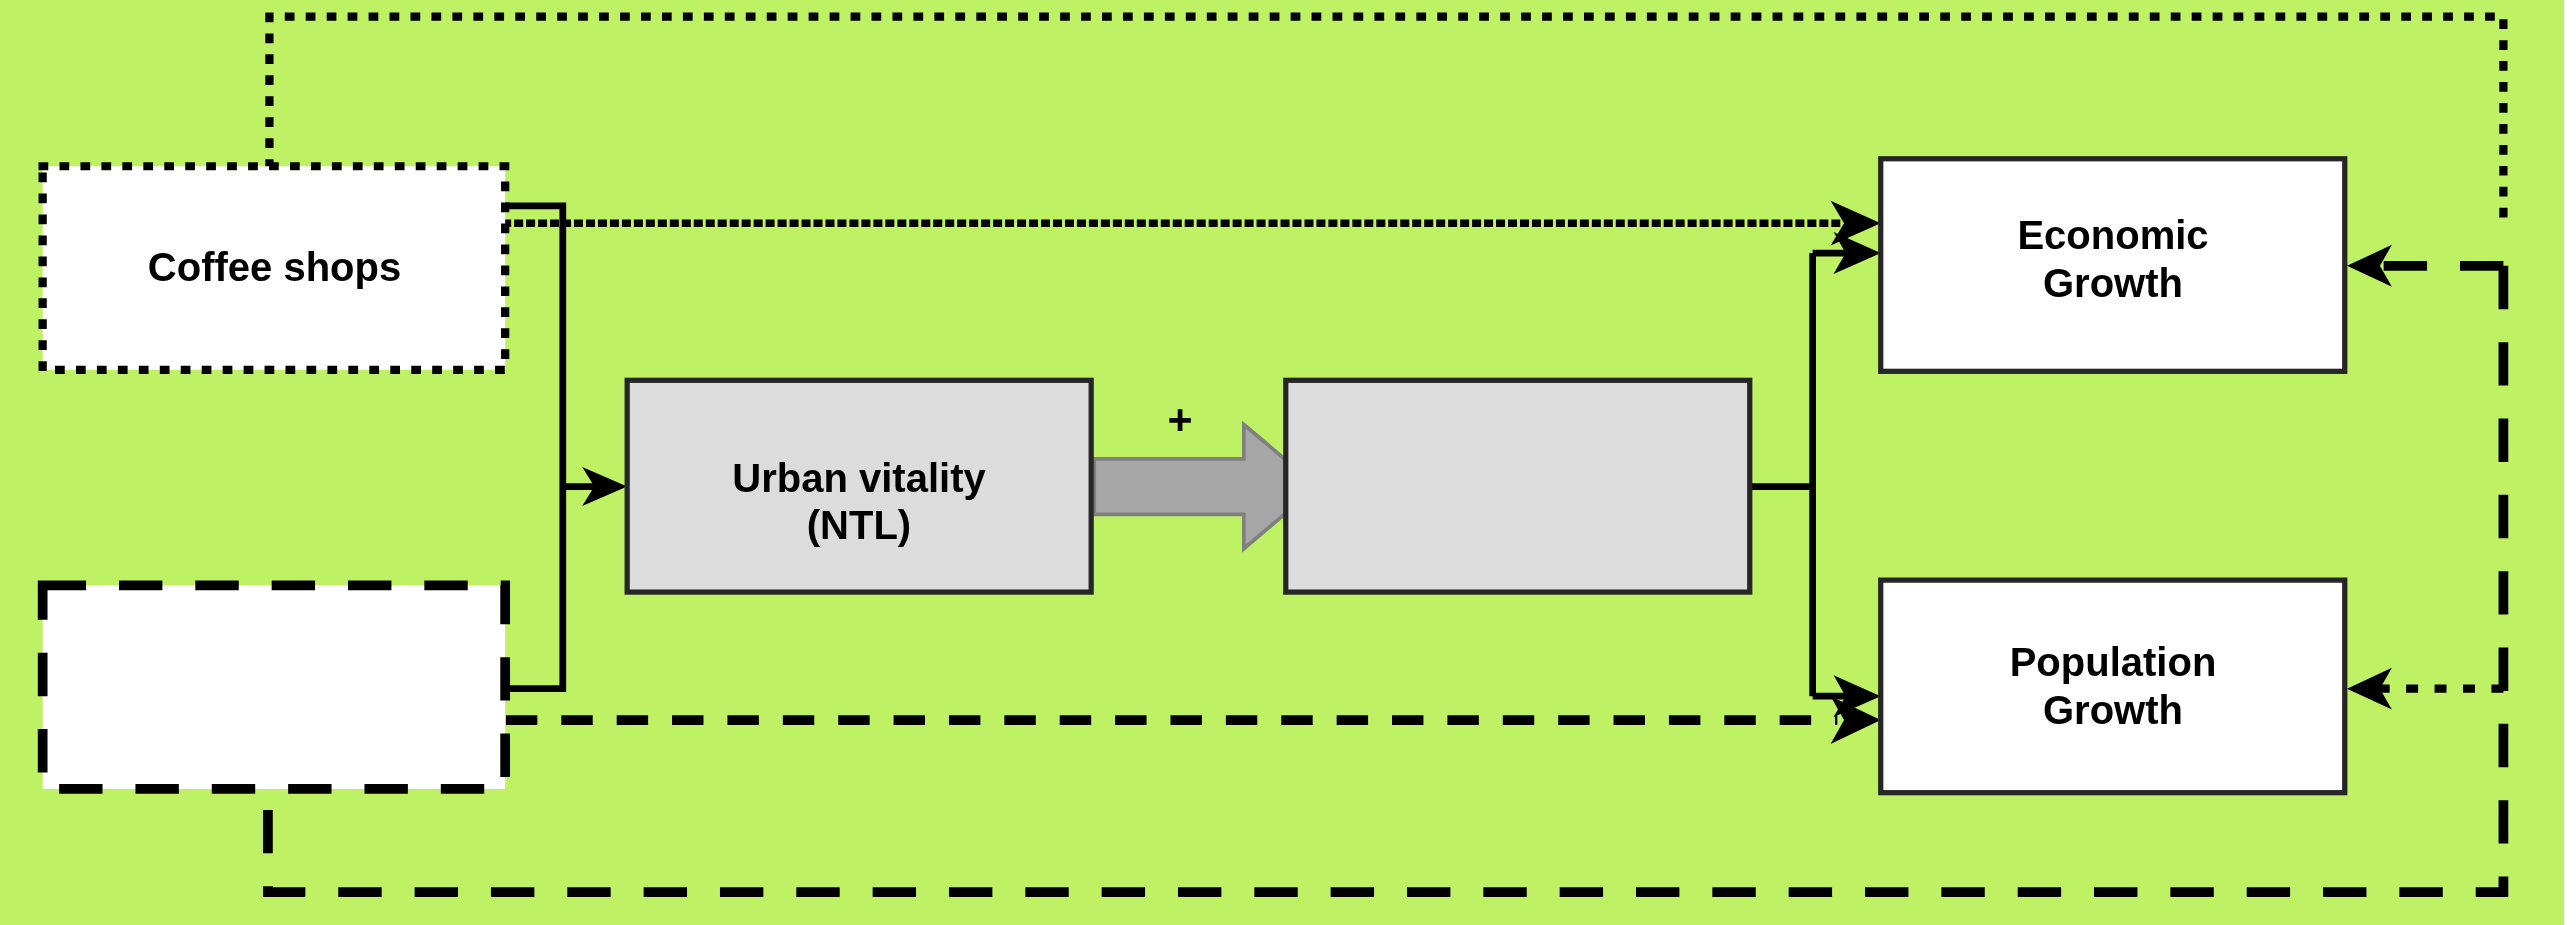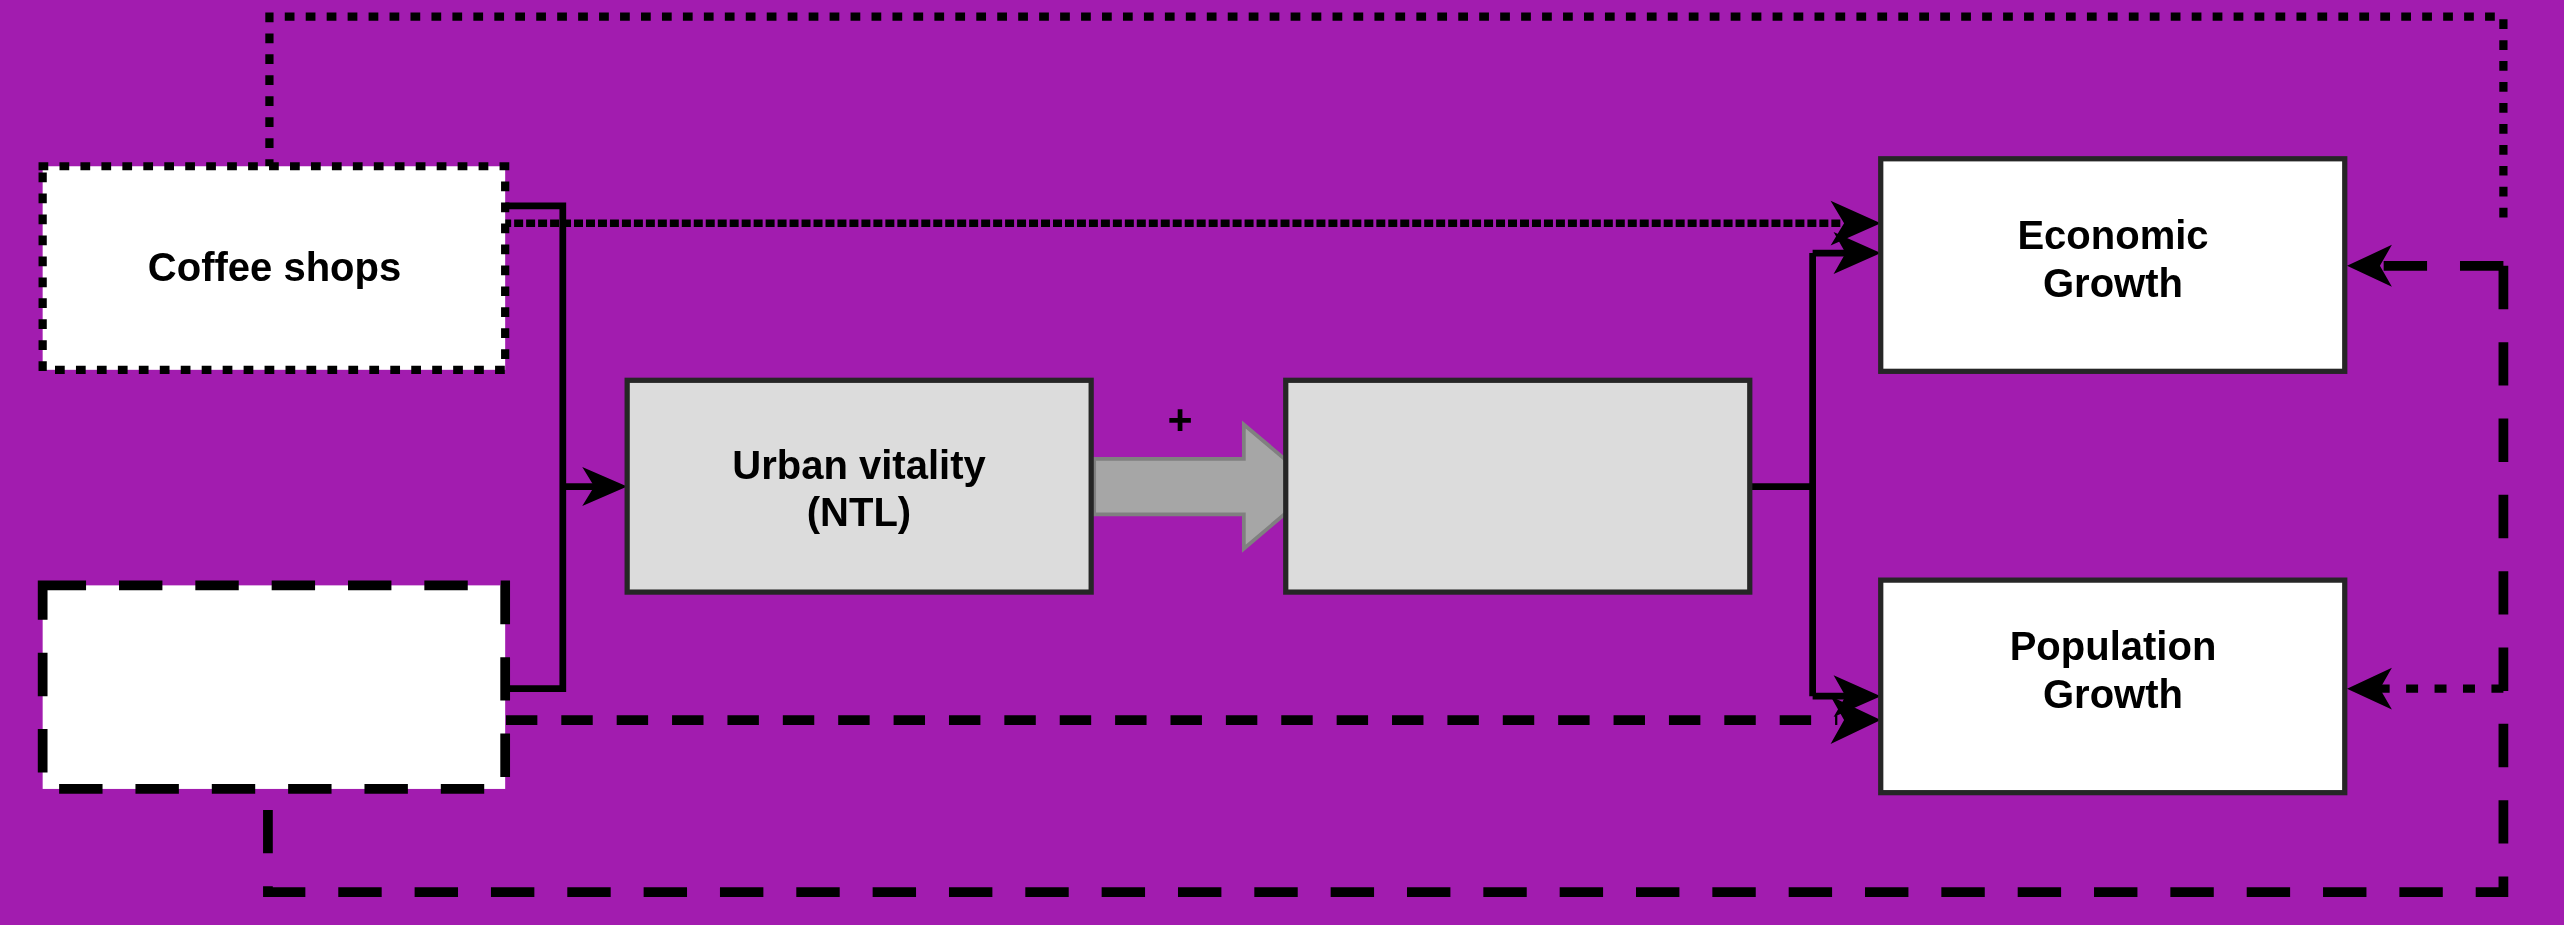--- a/index.html
+++ b/index.html
@@ -8,21 +8,21 @@
     padding: 0;
     background: #ffffff;
   }
   body {
     font-family: "Liberation Sans", sans-serif;
   }
   #diagram-root {
     position: relative;
     width: 2564px;
     height: 926px;
-    background: #a21caf;
+    background: #bef264;
     overflow: hidden;
   }
   #diagram-svg {
     position: absolute;
     left: 0;
     top: 0;
     width: 2576px;
     height: 926px;
   }
   .node-label {
@@ -113,26 +113,26 @@
     <rect x="1718" y="508" width="620" height="283" fill="#dcdcdc" stroke="#262626" stroke-width="7"></rect>
 
     <rect x="2513" y="212" width="620" height="284" fill="#ffffff" stroke="#262626" stroke-width="7"></rect>
 
     <rect x="2513" y="775" width="620" height="284" fill="#ffffff" stroke="#262626" stroke-width="7"></rect>
   </svg>
 
   <div class="node-label lbl-lg" style="left:43px;  top:166px; width:463px; height:204px;">Coffee shops</div>
 
 
-  <div class="node-label lbl-lg" style="left:627px; top:383px; width:464px; height:212px;text-align:center;">Urban vitality
+  <div class="node-label lbl-lg" style="left:627px; top:396px; width:464px; height:212px;text-align:center;">Urban vitality
 (NTL)</div>
 
 
   <div class="node-label lbl-lg" style="left:1881px; top:153px; width:464px; height:213px;">Economic
 Growth</div>
 
-  <div class="node-label lbl-lg" style="left:1881px; top:564px; width:464px; height:213px;">Population
+  <div class="node-label lbl-lg" style="left:1881px; top:580px; width:464px; height:213px;">Population
 Growth</div>
 
   <div class="node-label sign" style="left:1144px; top:383px; width:72px; height:72px;">+</div>
 
 </div>
 
 
 </body></html>

